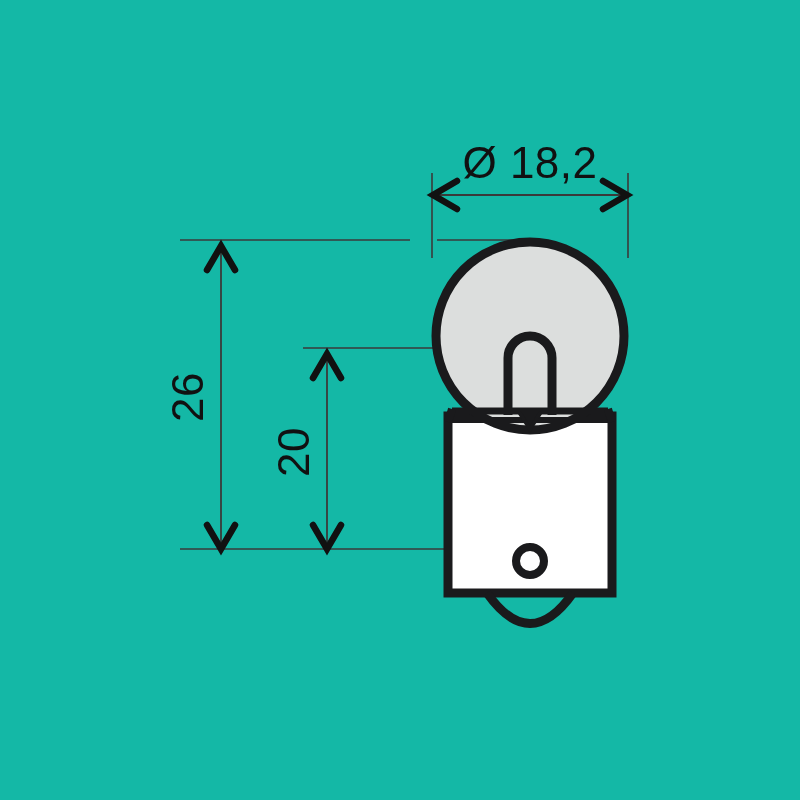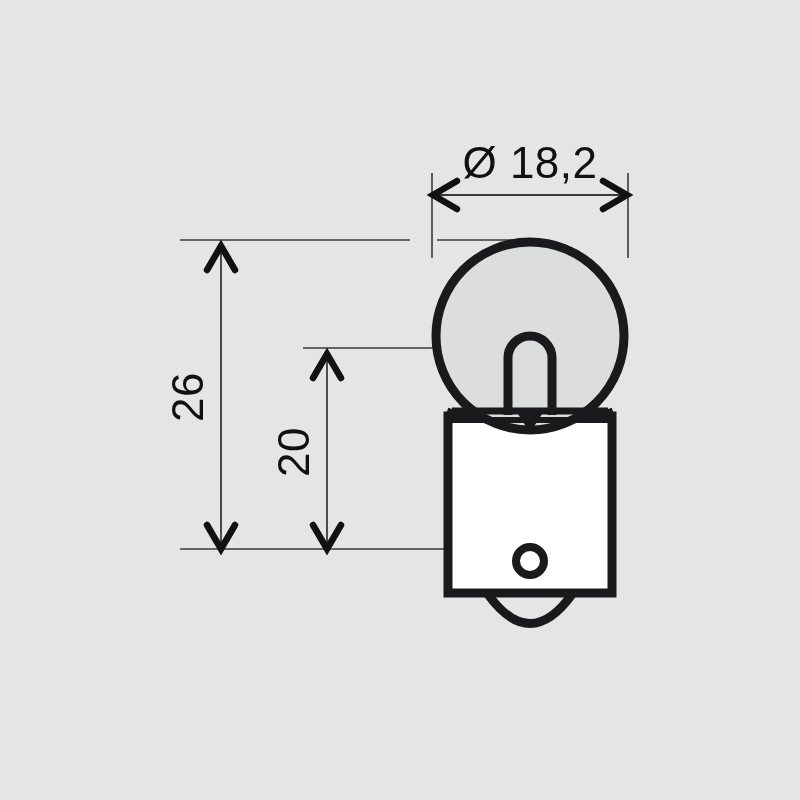--- a/index.html
+++ b/index.html
@@ -10,21 +10,21 @@
   body {
     width: 800px;
     height: 800px;
     font-family: "Liberation Sans", sans-serif;
     overflow: hidden;
   }
   #drawing-root {
     position: relative;
     width: 800px;
     height: 800px;
-    background: #e5e5e5;
+    background: #14b8a6;
   }
   svg.tech-drawing {
     display: block;
     width: 800px;
     height: 800px;
   }
   text.dim-label {
     font-family: "Liberation Sans", sans-serif;
     font-size: 44px;
     fill: #111111;

